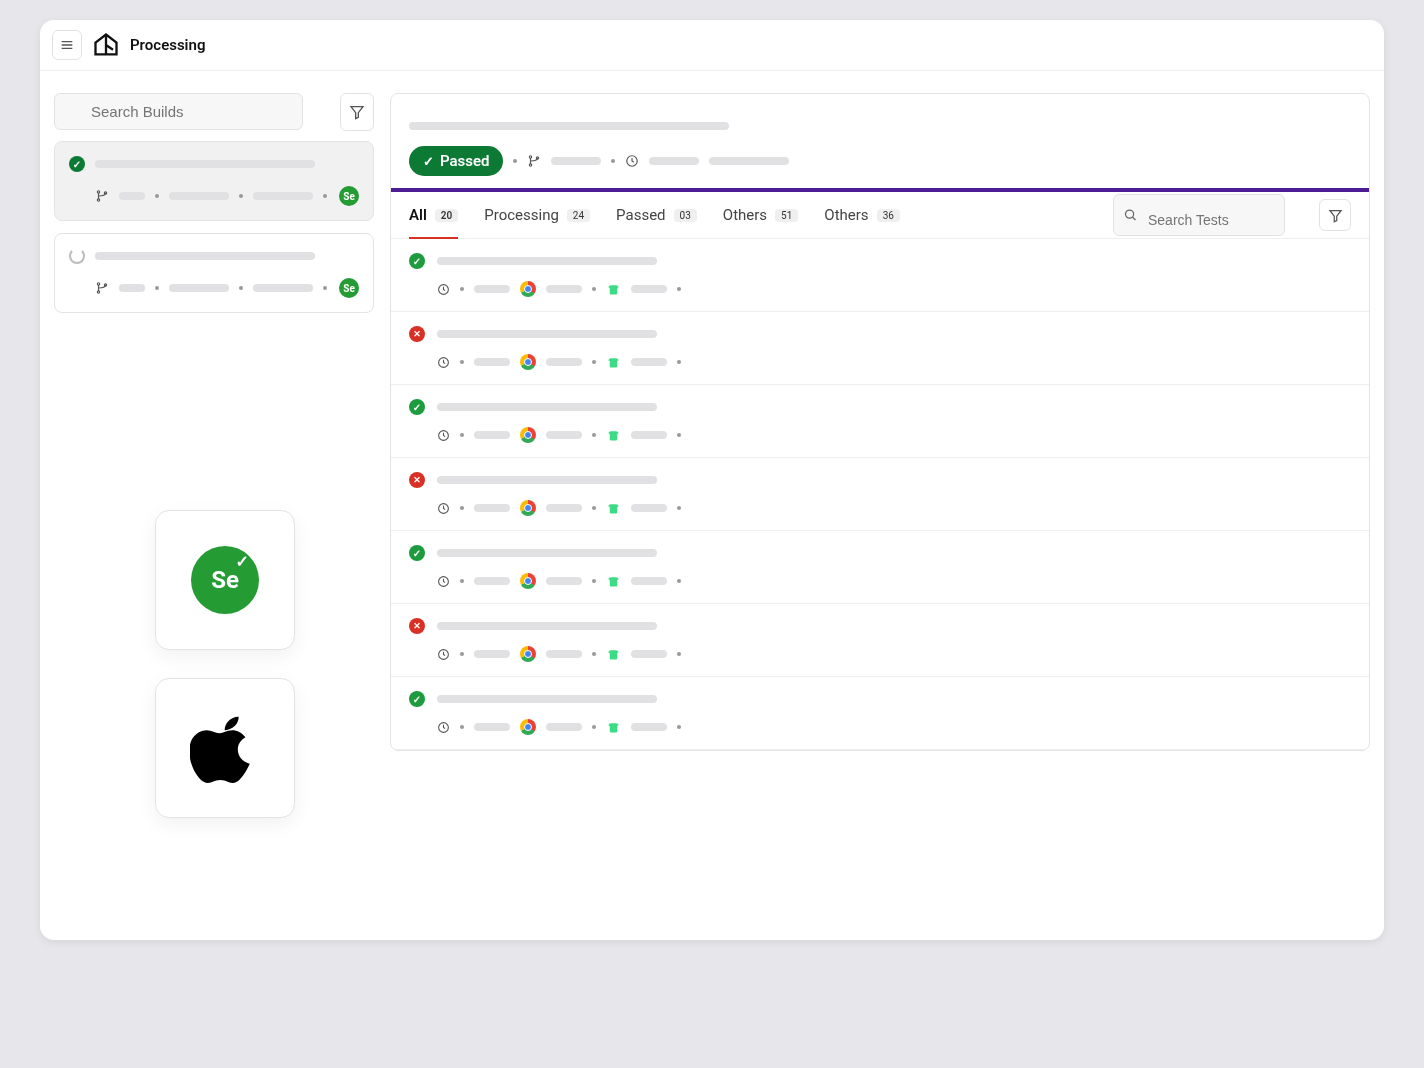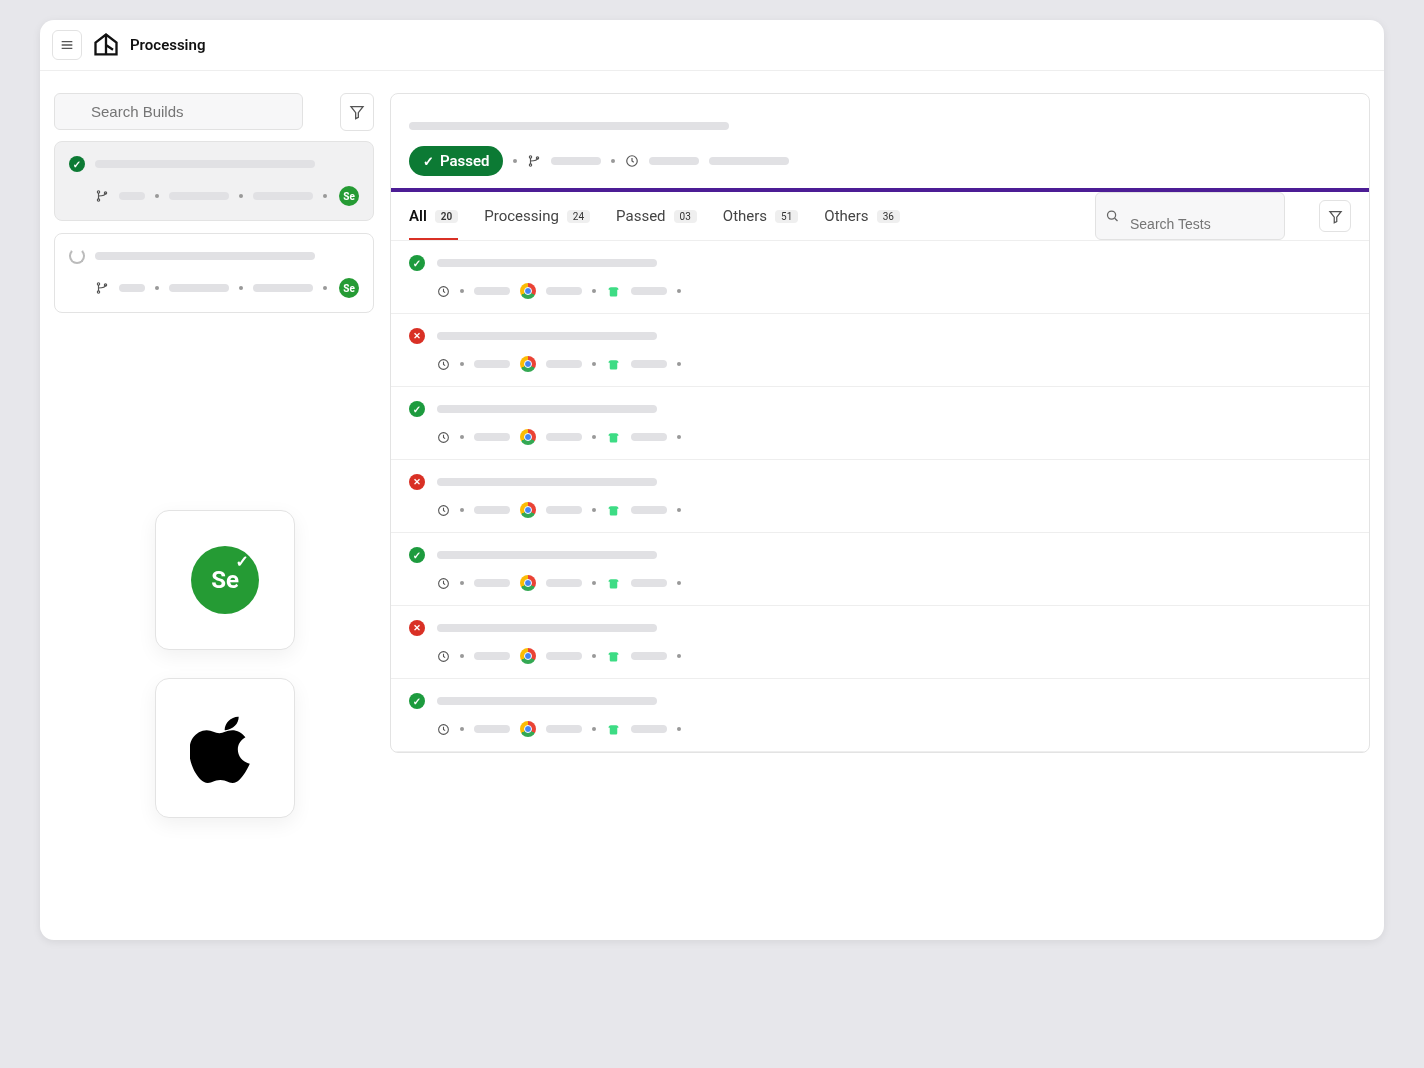--- a/index.html
+++ b/index.html
@@ -144,24 +144,24 @@
     }
     .count-pill {
       background:#efefef; color:#333;
       border-radius:4px; padding:1px 6px; font-size:10px;
     }
     .tabs-spacer { flex:1; }
     .tests-search-wrap { position:relative; }
     .tests-search {
       border:1px solid #e2e2e2;
       border-radius:6px;
-      padding:23px 10px 7px 34px;
+      padding:17px 10px 7px 34px;
       background:#f7f7f8;
       font-size:14px;
-      width:190px;
+      width:172px;
     }
     .tests-search-wrap .search-icon { position:absolute; left:10px; top:50%; transform:translateY(-50%); color:#666;}
     .test-row {
       padding:14px 18px;
       border-bottom:1px solid #eee;
     }
     .test-row-header { display:flex; align-items:center; gap:12px; }
     .status-dot {
       width:16px; height:16px; border-radius:50%;
       display:flex; align-items:center; justify-content:center;

